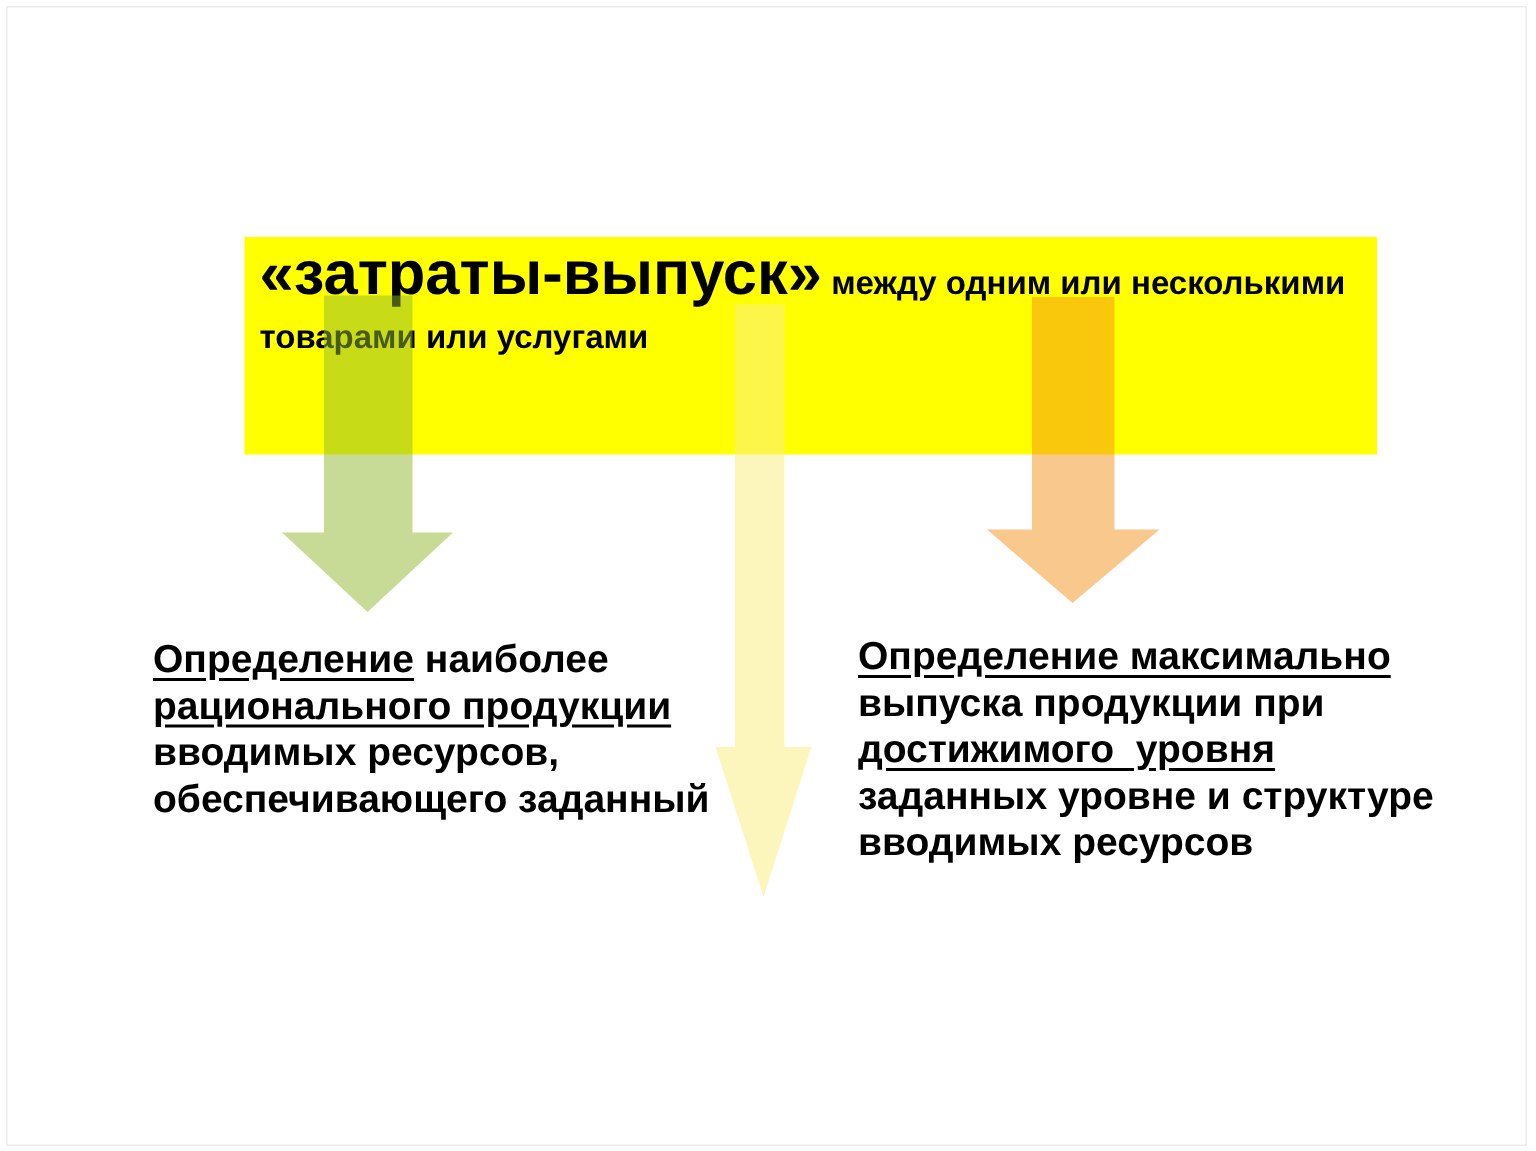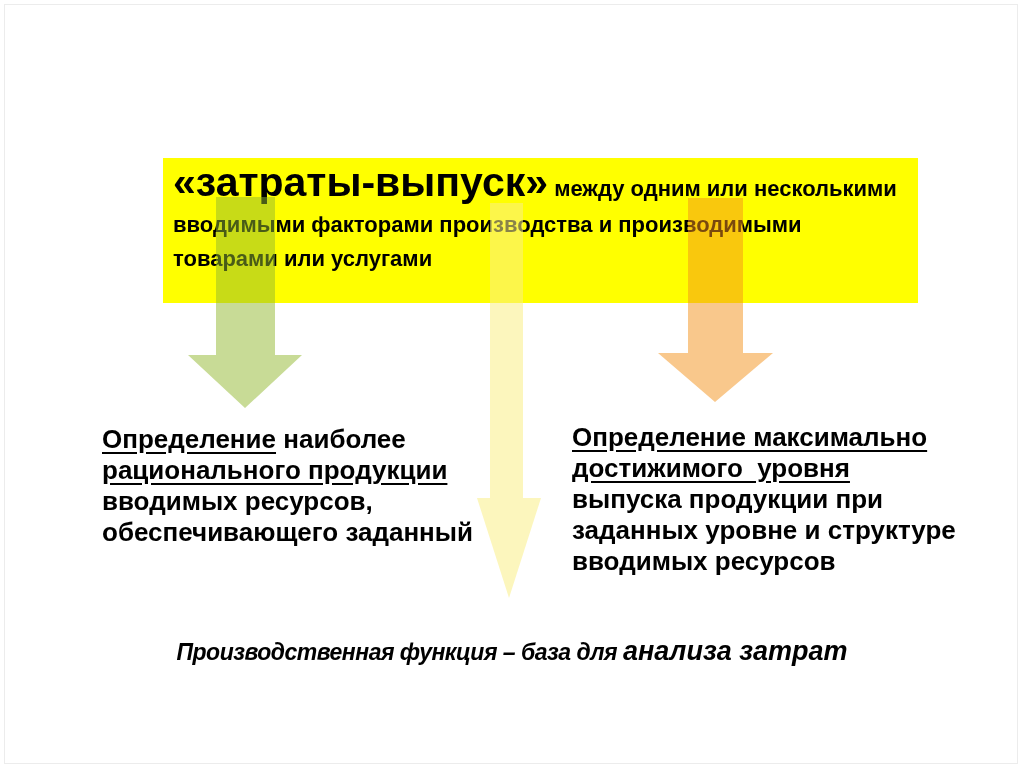--- a/index.html
+++ b/index.html
@@ -90,40 +90,38 @@
 </style>
 </head>
 <body>
 
 <div class="slide">
 
   <div class="frame"></div>
 
   <div class="title-box">
     <div class="tl2"><span class="t-huge">«затраты-выпуск»</span><span> между одним или несколькими</span></div>
-    <div class="tl3">вводимыми факторами производства и производимыми</div>
     <div class="tl4">товарами или услугами</div>
   </div>
 
   <svg class="arrows-overlay" width="1024" height="767" viewBox="0 0 1024 767">
     <polygon points="216,197 275,197 275,355 302,355 245,408 188,355 216,355" fill="rgba(145,183,45,0.5)"></polygon>
     <polygon points="490,203 523,203 523,498 541,498 509,598 477,498 490,498" fill="rgba(249,239,135,0.55)"></polygon>
     <polygon points="688,198 743,198 743,353 773,353 715,402 658,353 688,353" fill="rgba(243,146,25,0.5)"></polygon>
   </svg>
 
   <div class="textblock left">
     <div class="line"><span class="u">Определение</span><span> наиболее</span></div>
     <div class="line"><span class="u">рационального продукции</span></div>
     <div class="line">вводимых ресурсов,</div>
     <div class="line">обеспечивающего заданный</div>
   </div>
 
   <div class="textblock right">
     <div class="line"><span class="u">Определение максимально</span></div>
+    <div class="line">выпуска продукции при</div>
     <div class="line"><span class="u">достижимого  уровня</span></div>
-    <div class="line">выпуска продукции при</div>
     <div class="line">заданных уровне и структуре</div>
     <div class="line">вводимых ресурсов</div>
   </div>
 
-  <div class="footer"><span class="f1">Производственная функция – база для </span><span class="f2">анализа затрат</span></div>
 
 </div>
 
 </body></html>

